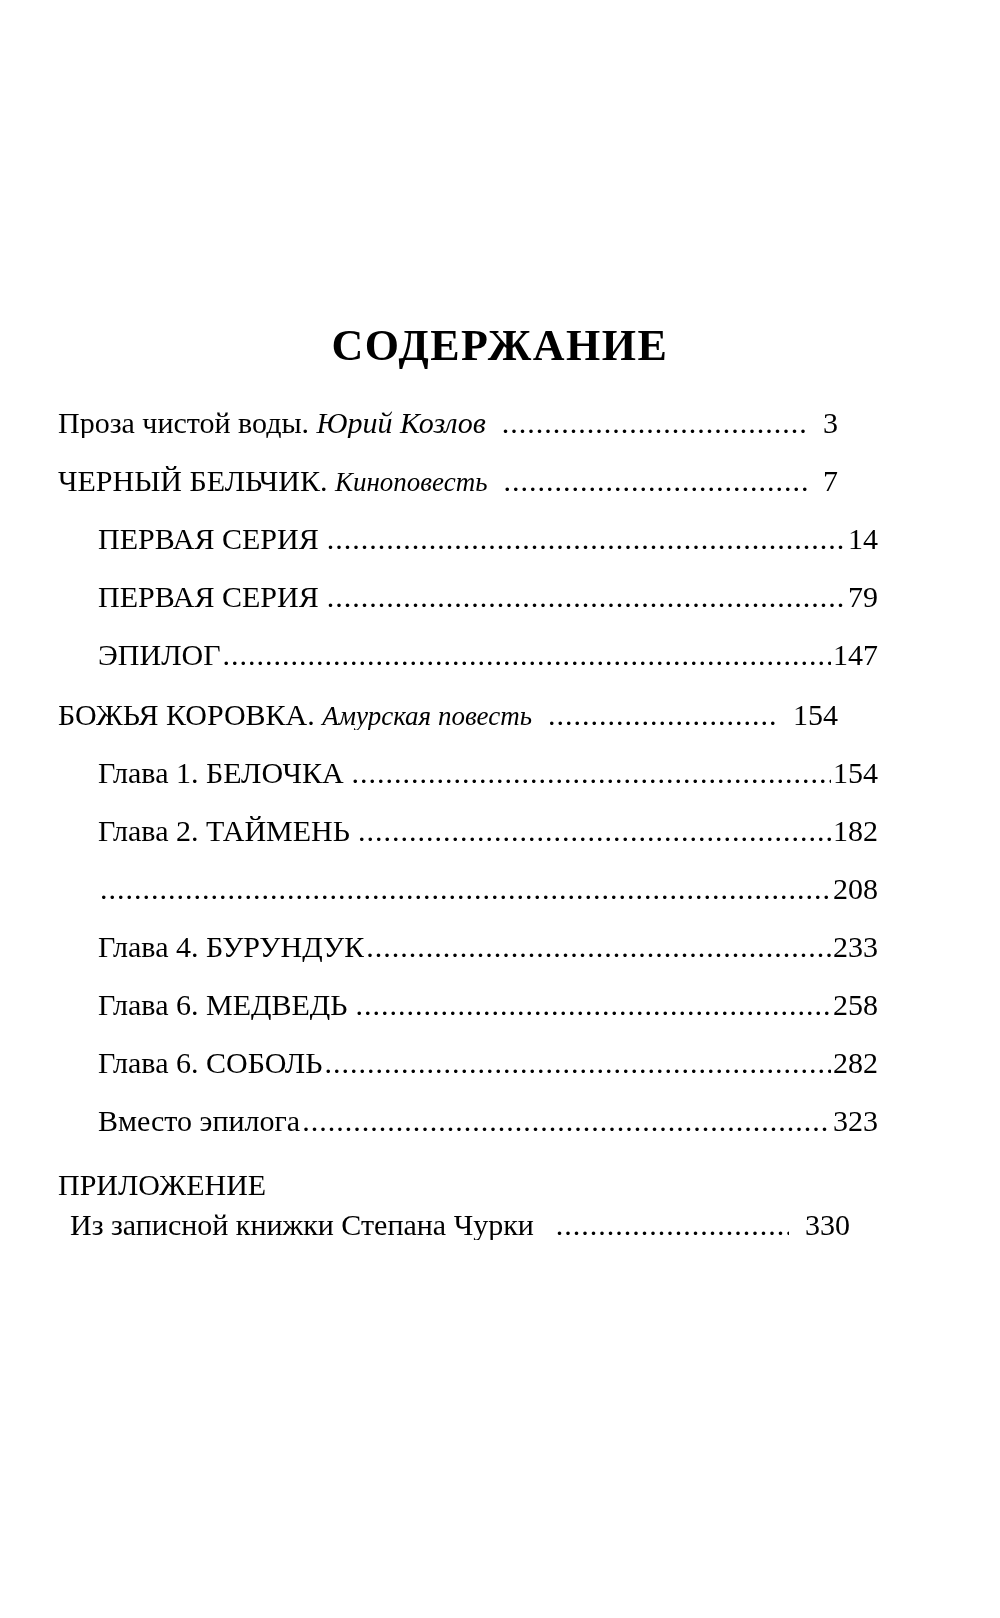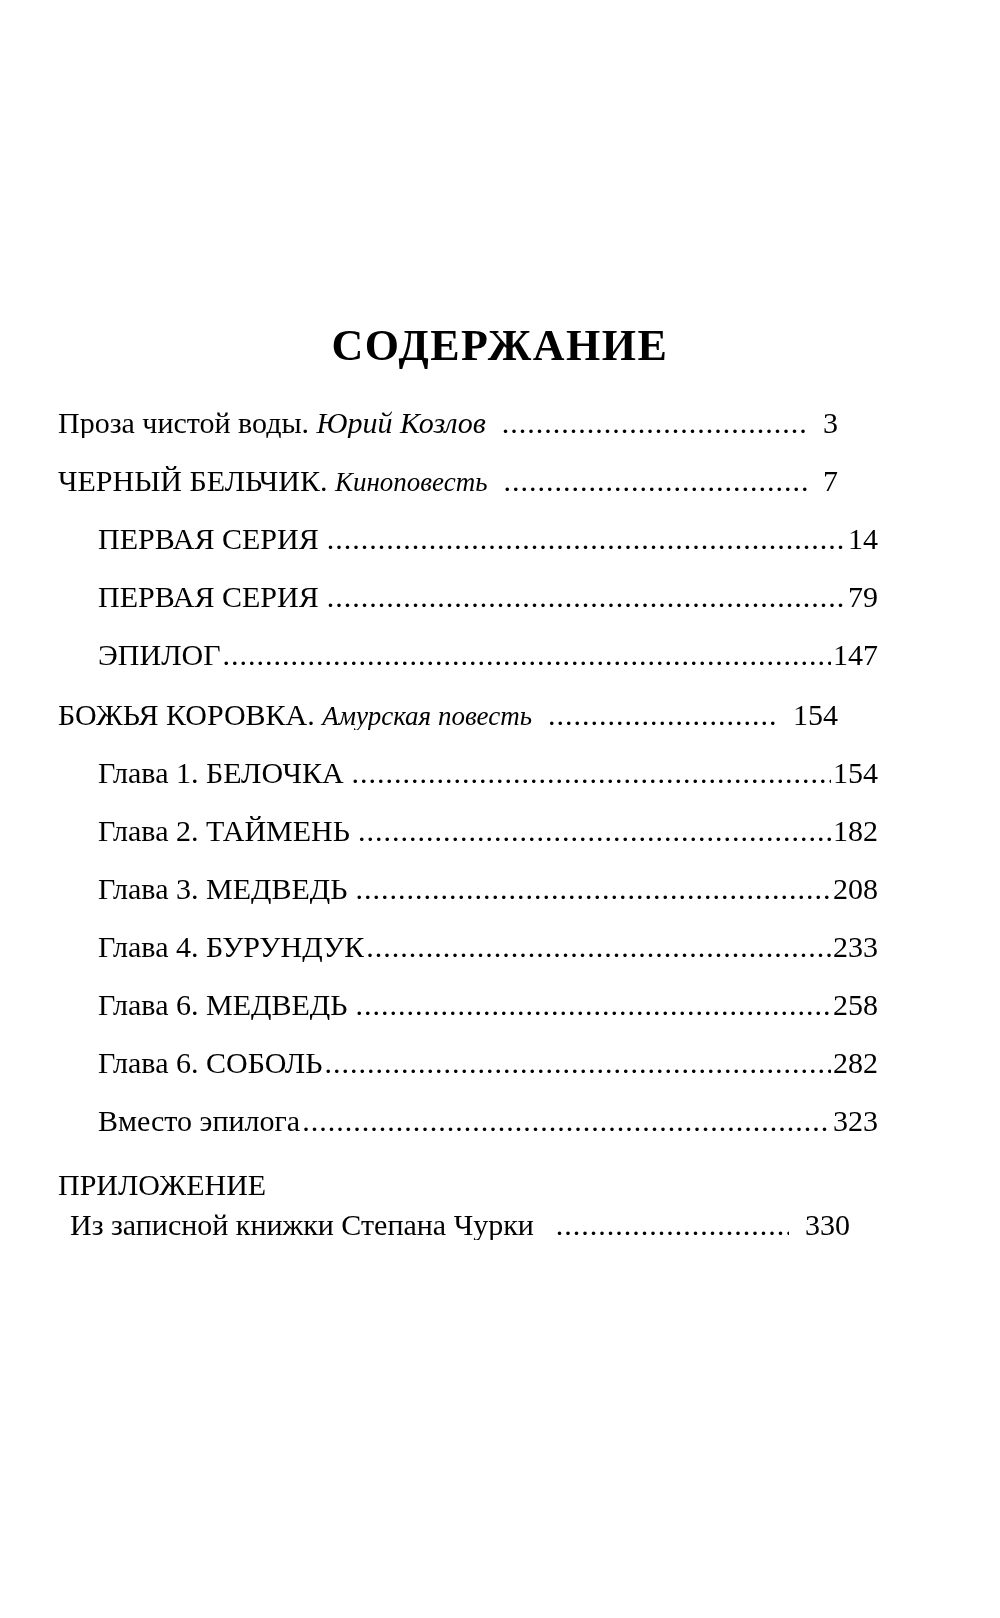--- a/index.html
+++ b/index.html
@@ -146,21 +146,20 @@
       <span class="page-num">154</span>
     </div>
 
     <div class="entry lvl-sub gap-1">
       <span class="label nodots-space">Глава 2. ТАЙМЕНЬ</span>
       <span class="dots">............................................................................................................................................</span>
       <span class="page-num">182</span>
     </div>
 
     <div class="entry lvl-sub gap-1">
-      <span class="label nodots-space">Глава 3. МЕДВЕДЬ</span>
       <span class="dots">............................................................................................................................................</span>
       <span class="page-num">208</span>
     </div>
 
     <div class="entry lvl-sub gap-1">
       <span class="label">Глава 4. БУРУНДУК</span>
       <span class="dots">............................................................................................................................................</span>
       <span class="page-num">233</span>
     </div>
 

